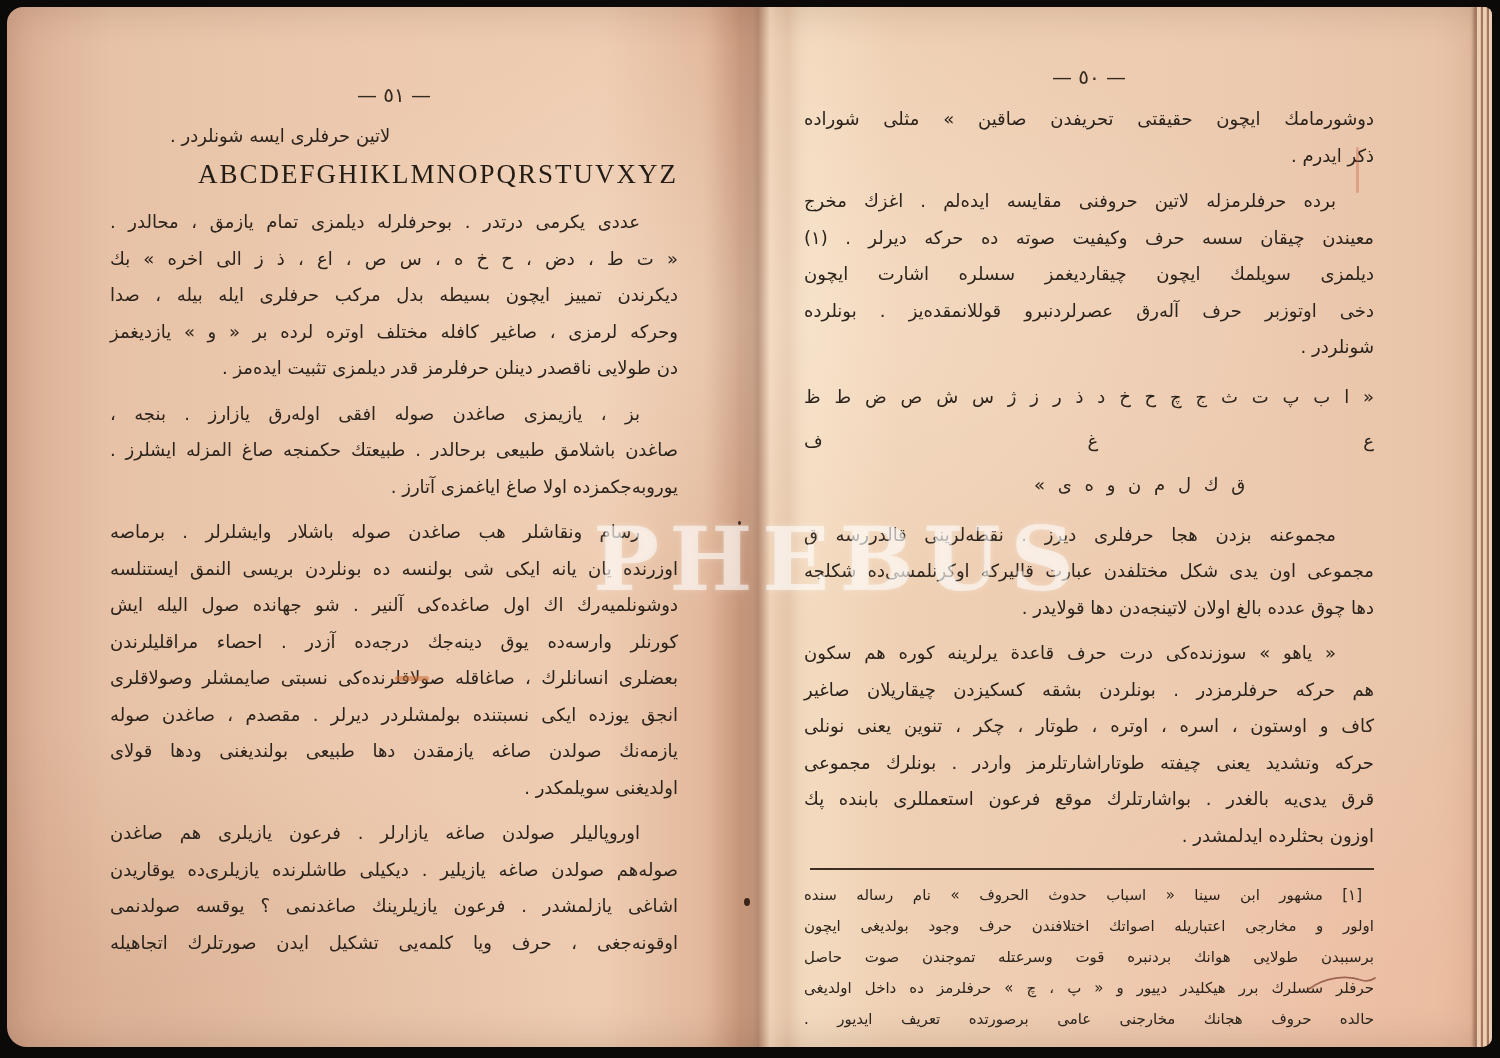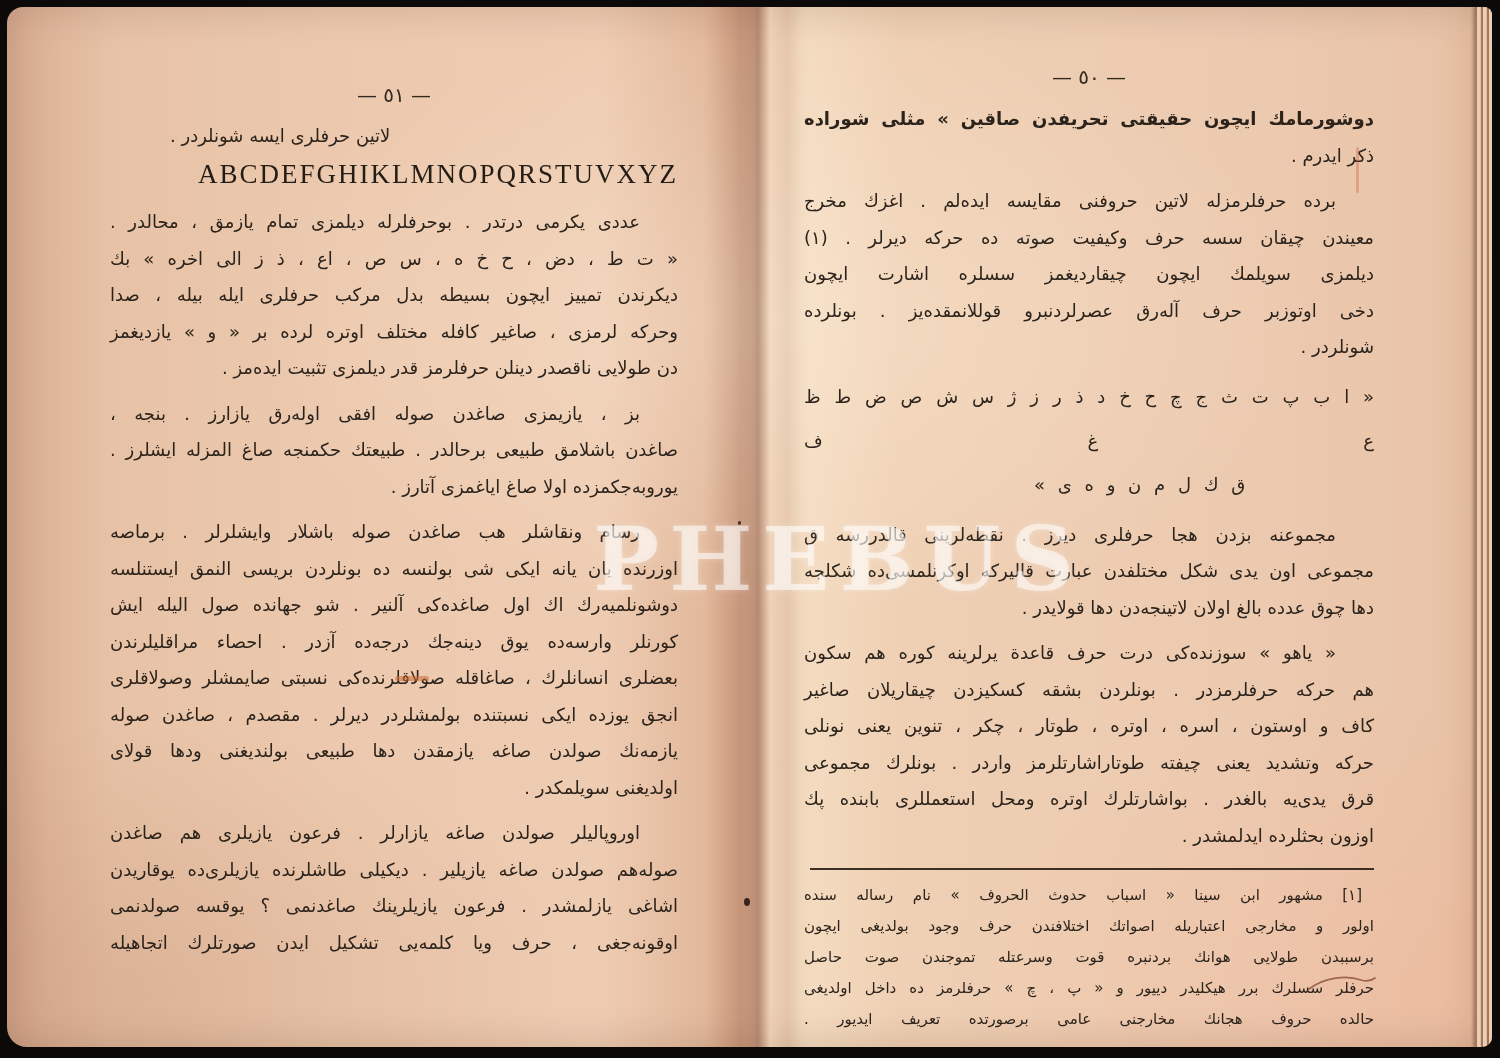--- a/index.html
+++ b/index.html
@@ -42,21 +42,21 @@
     direction:rtl;text-align:center;font-size:20px;letter-spacing:3px;
     color:#33291f;margin-bottom:12px;
   }
   .line{
     font-size:18px;line-height:36.5px;
     text-align:justify;text-align-last:justify;
     white-space:normal;
   }
   .para{margin-bottom:9px;}
   .para .line:first-child{padding-right:38px;}
-  .para.cont .line:first-child{padding-right:0;font-weight:bold;}
+  .para.cont .line:first-child{padding-right:0;}
   .para .line:last-child{text-align-last:auto;}
   .para.no-end .line:last-child{text-align-last:justify;}
   .intro-line{
     font-size:18px;line-height:34px;text-align:left;
     padding-left:60px;margin-bottom:6px;
   }
   .latin-line{
     direction:ltr;text-align:right;
     font-family:"Liberation Serif","DejaVu Serif",serif;
     font-size:27px;letter-spacing:2px;color:#241d15;
@@ -165,21 +165,21 @@
         <div class="para">
           <div class="line">مجموعنه بزدن هجا حرفلرى ديرز . نقطه‌لرينى قالدررسه ق</div>
           <div class="line">مجموعى اون يدى شكل مختلفدن عبارت قاليركه اوكرنلمسى‌ده شكلجه</div>
           <div class="line">دها چوق عدده بالغ اولان لاتينجه‌دن دها قولايدر .</div>
         </div>
         <div class="para">
           <div class="line">« ياهو » سوزنده‌كى درت حرف قاعدة يرلرينه كوره هم سكون</div>
           <div class="line">هم حركه حرفلرمزدر . بونلردن بشقه كسكيزدن چيقاريلان صاغير</div>
           <div class="line">كاف و اوستون ، اسره ، اوتره ، طوتار ، چكر ، تنوين يعنى نونلى</div>
           <div class="line">حركه وتشديد يعنى چيفته طوتاراشارتلرمز واردر . بونلرك مجموعى</div>
-          <div class="line">قرق يدى‌يه بالغدر . بواشارتلرك اوتره ومحل استعمللرى بابنده پك</div>
+          <div class="line">قرق يدى‌يه بالغدر . بواشارتلرك موقع فرعون استعمللرى بابنده پك</div>
           <div class="line">اوزون بحثلرده ايدلمشدر .</div>
         </div>
       </div>
 
     <div class="footnote-rule"></div>
 
     <div class="footnote">
         <div class="line">[١] مشهور ابن سينا « اسباب حدوث الحروف » نام رساله سنده</div>
         <div class="line">اولور و مخارجى اعتباريله اصواتك اختلافندن حرف وجود بولديغى ايچون</div>
         <div class="line">برسببدن طولايى هوانك بردنبره قوت وسرعتله تموجندن صوت حاصل</div>

